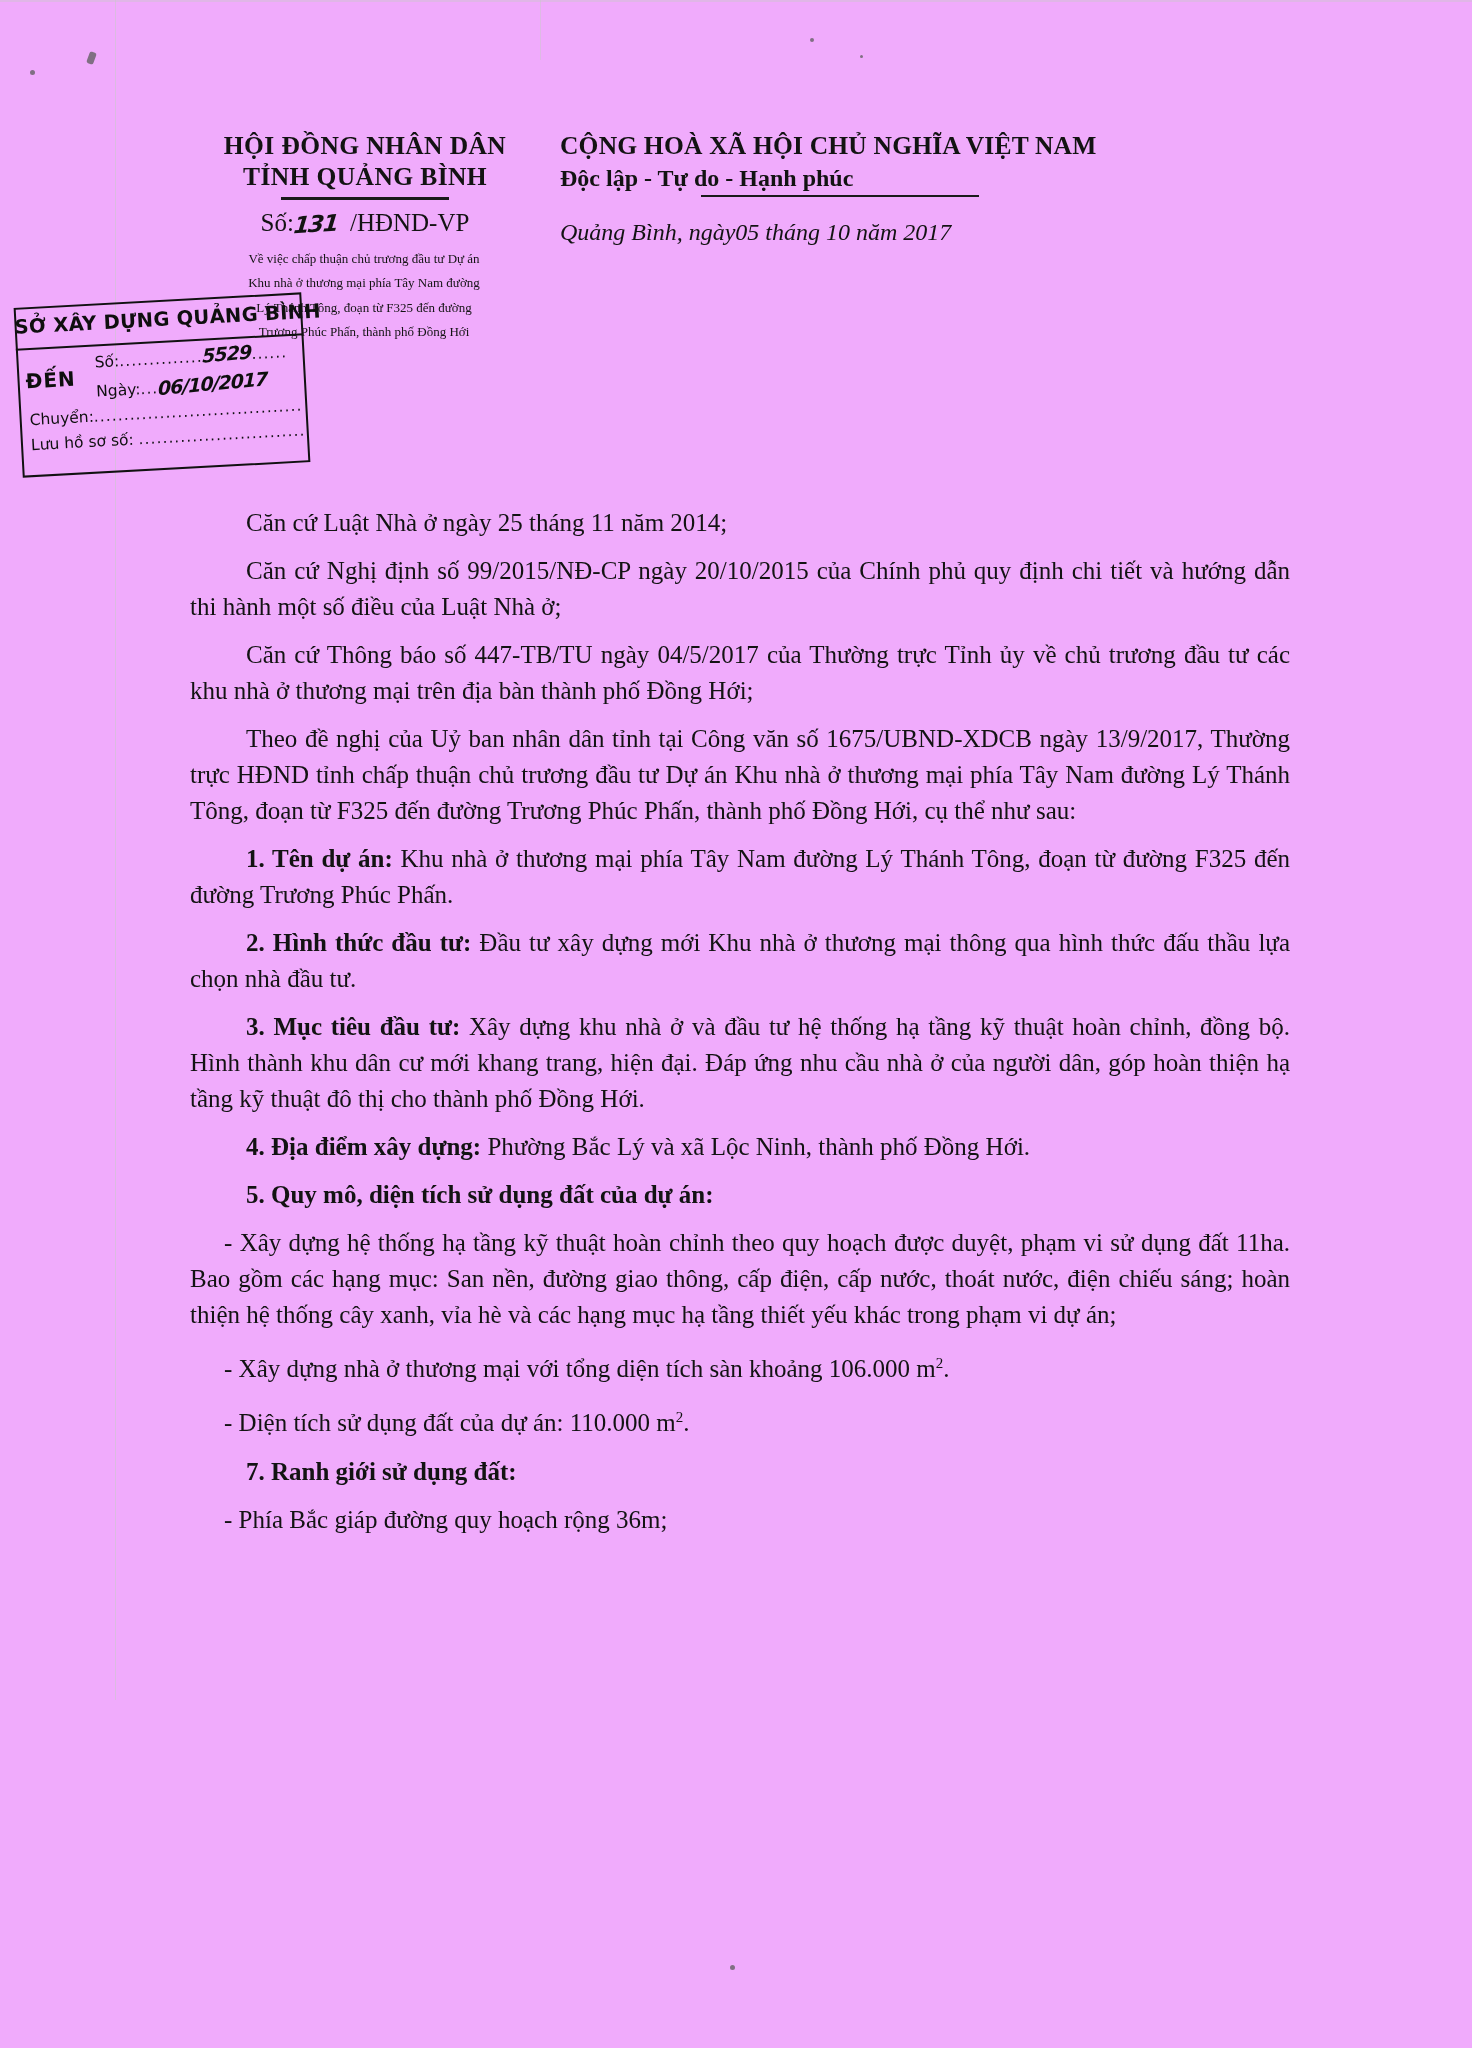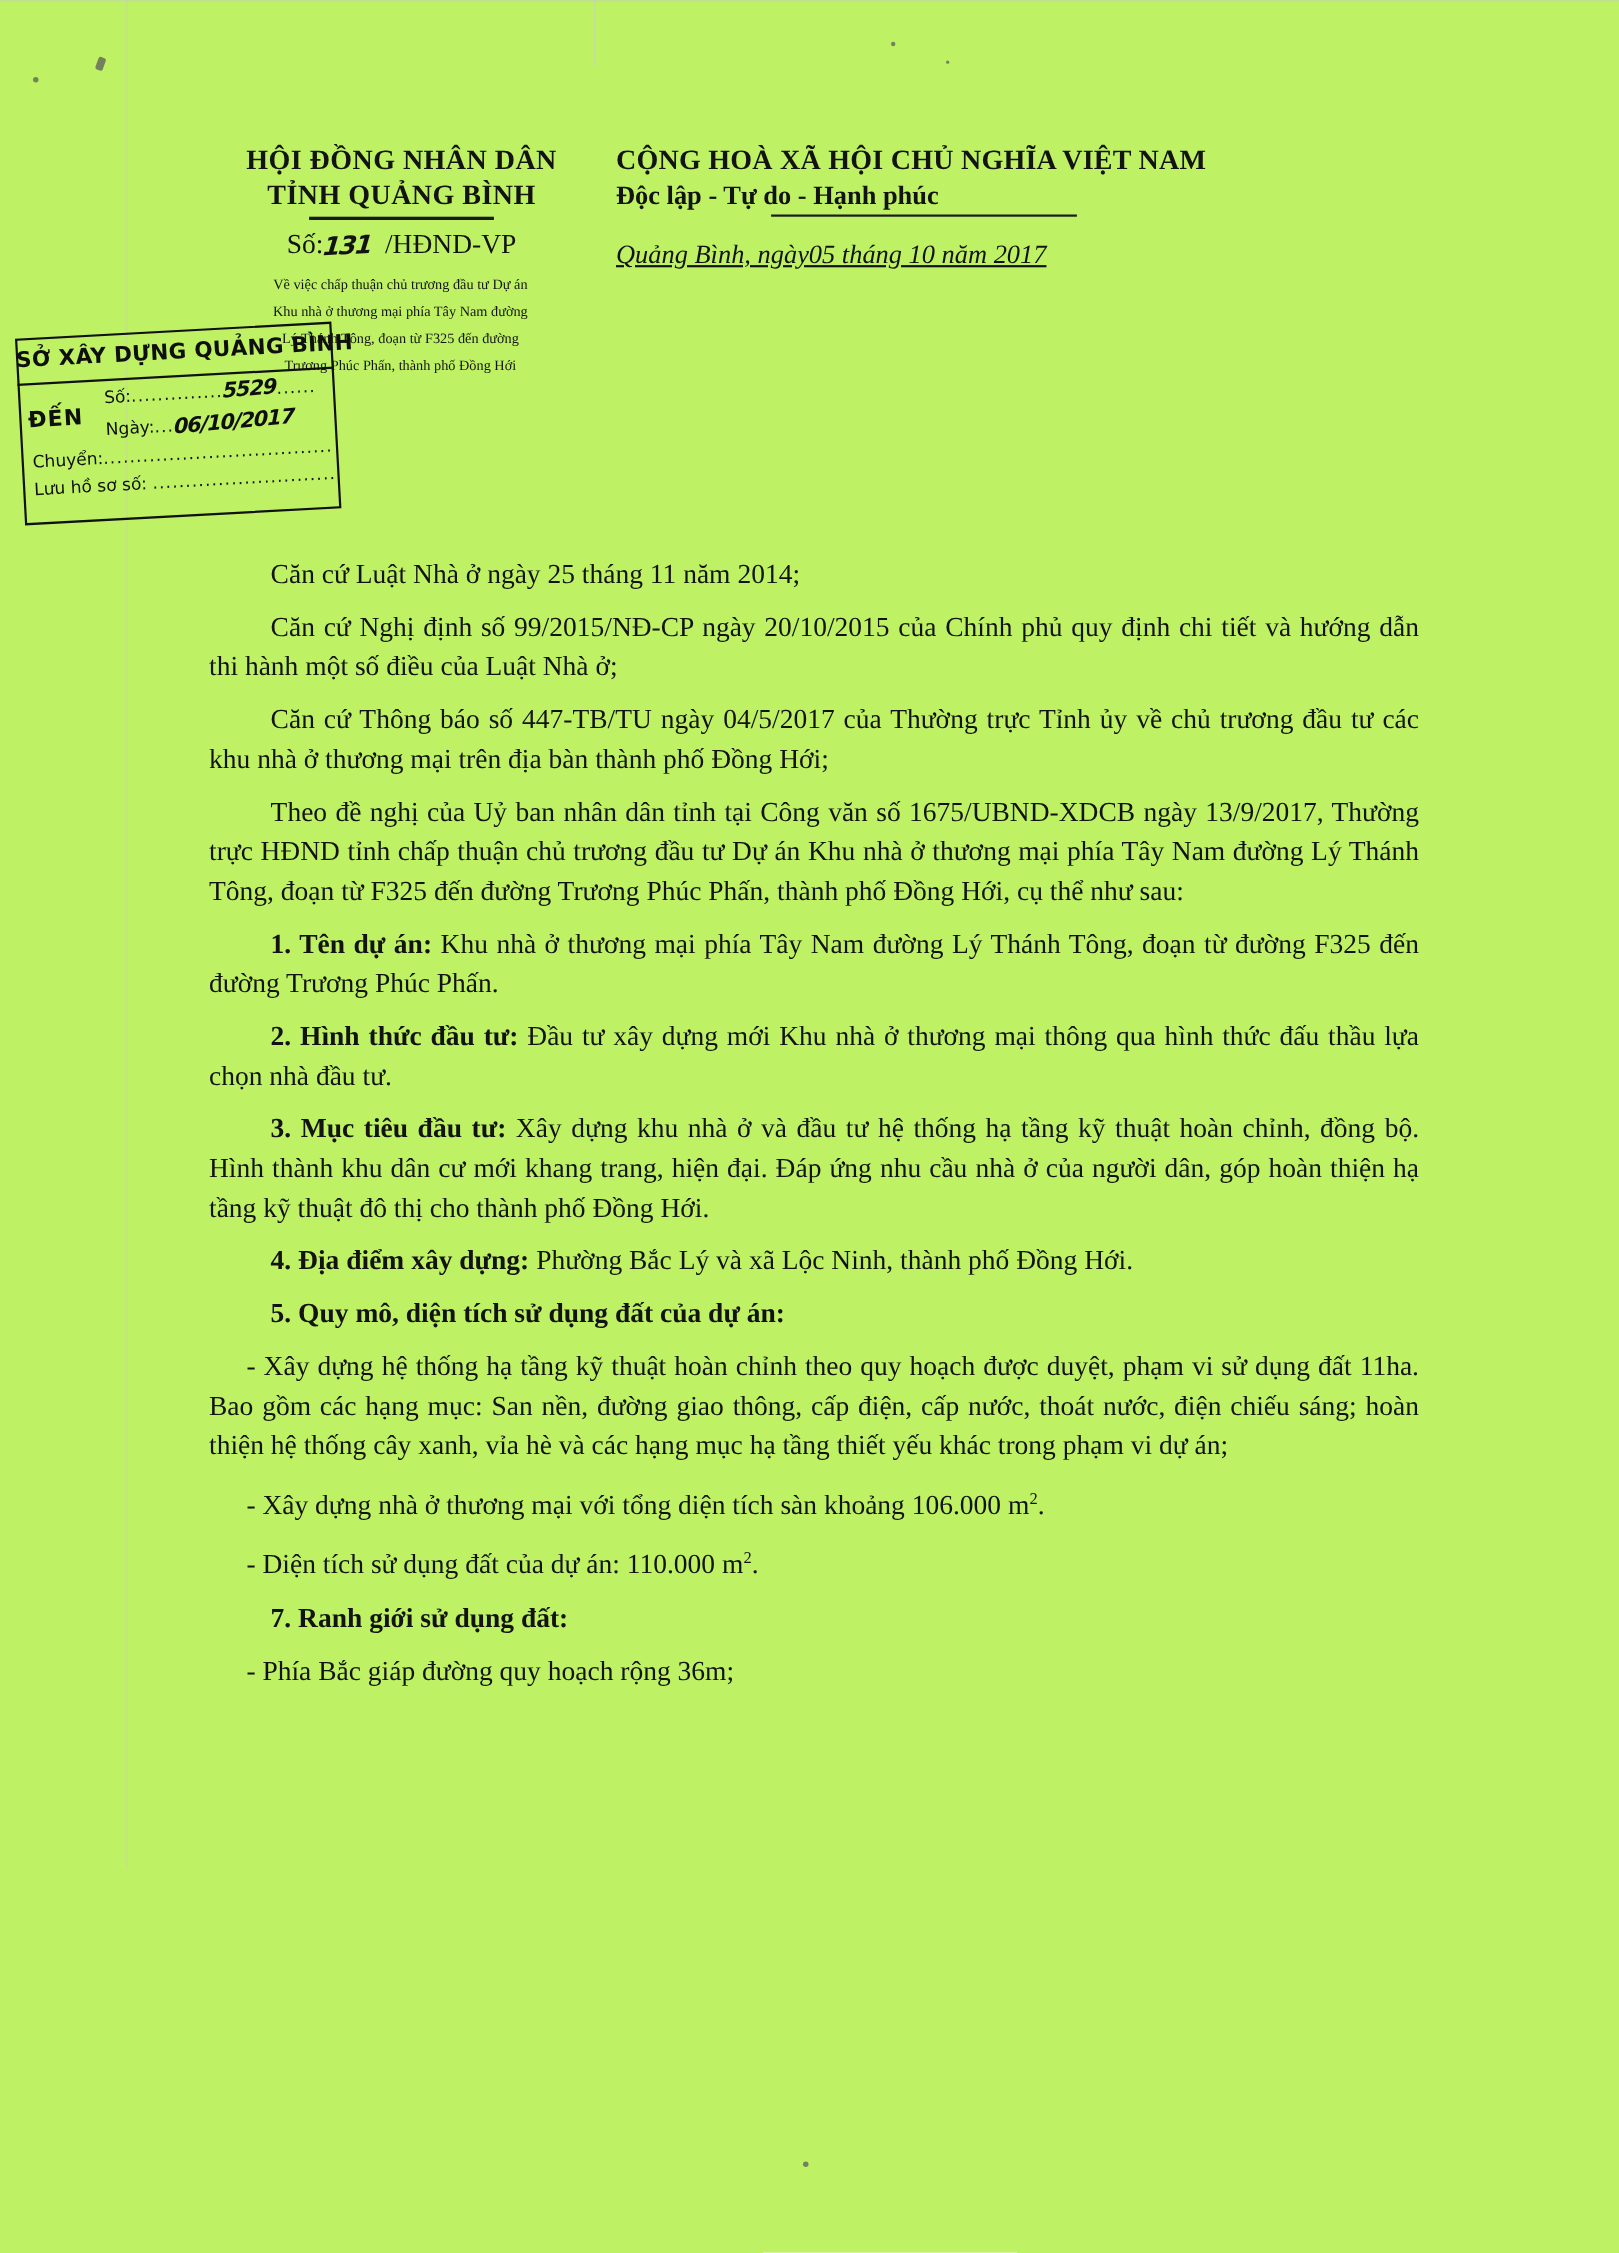--- a/index.html
+++ b/index.html
@@ -6,21 +6,21 @@
   html, body {
     margin: 0;
     padding: 0;
     background: #ffffff;
   }
   .page {
     position: relative;
     width: 1472px;
     height: 2048px;
     margin: 0 auto;
-    background: #bef264;
+    background: #f0abfc;
     font-family: "Liberation Serif", "DejaVu Serif", serif;
     color: #131313;
     overflow: hidden;
   }
 
   
   .scan-speck {
     position: absolute;
     background: #5b5b5b;
     border-radius: 50%;
@@ -106,21 +106,20 @@
     width: 278px;
     height: 2.2px;
     background: #1a1a1a;
     margin: 3px auto 0 auto;
   }
   .date-line {
     font-style: italic;
     font-size: 24px;
     margin-top: 22px;
     white-space: nowrap;
-    text-decoration: underline;
   }
 
   
   .stamp {
     position: absolute;
     left: 18px;
     top: 300px;
     width: 288px;
     height: 170px;
     transform: rotate(-3.1deg);

